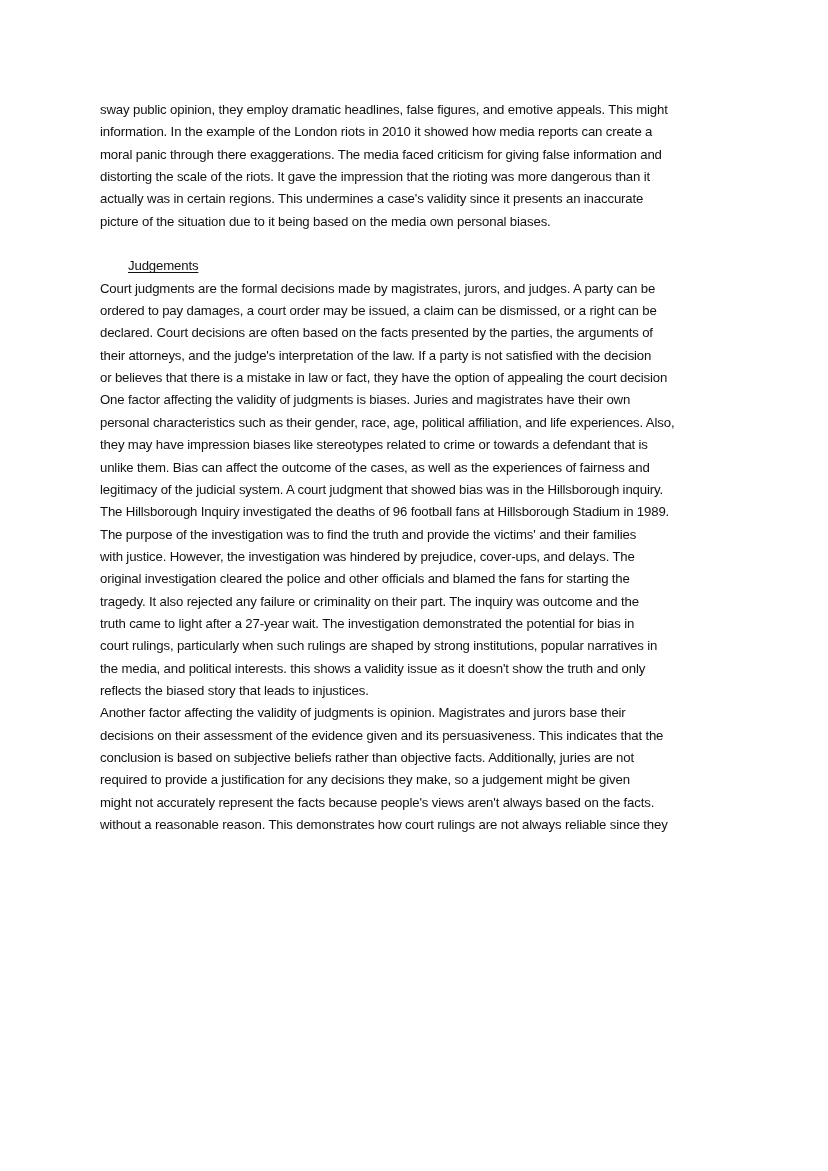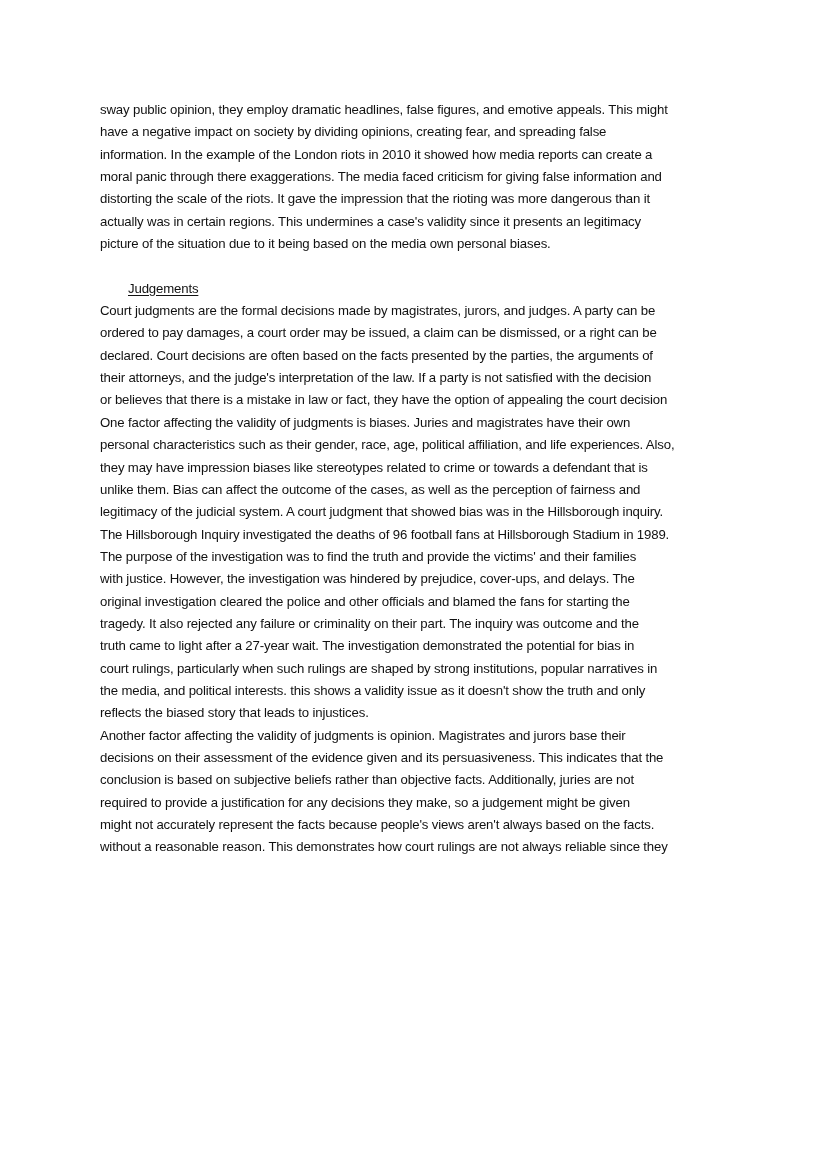--- a/index.html
+++ b/index.html
@@ -47,45 +47,44 @@
     }
   </style>
 </head>
 <body>
 
 <div class="page">
   <div class="content">
 
     <p class="para">
       <span class="line">sway public opinion, they employ dramatic headlines, false figures, and emotive appeals. This might</span>
-      <span class="line">have a negative impact on society by dividing opinions, creating fear, and spreading false</span>
       <span class="line">information. In the example of the London riots in 2010 it showed how media reports can create a</span>
       <span class="line">moral panic through there exaggerations. The media faced criticism for giving false information and</span>
       <span class="line">distorting the scale of the riots. It gave the impression that the rioting was more dangerous than it</span>
-      <span class="line">actually was in certain regions. This undermines a case's validity since it presents an legitimacy</span>
+      <span class="line">actually was in certain regions. This undermines a case's validity since it presents an inaccurate</span>
       <span class="line">picture of the situation due to it being based on the media own personal biases.</span>
     </p>
 
     <div class="blank"></div>
 
     <span class="heading">Judgements</span>
 
     <p class="para">
       <span class="line">Court judgments are the formal decisions made by magistrates, jurors, and judges. A party can be</span>
       <span class="line">ordered to pay damages, a court order may be issued, a claim can be dismissed, or a right can be</span>
       <span class="line">declared. Court decisions are often based on the facts presented by the parties, the arguments of</span>
       <span class="line">their attorneys, and the judge's interpretation of the law. If a party is not satisfied with the decision</span>
       <span class="line">or believes that there is a mistake in law or fact, they have the option of appealing the court decision</span>
     </p>
 
     <p class="para">
       <span class="line">One factor affecting the validity of judgments is biases. Juries and magistrates have their own</span>
       <span class="line">personal characteristics such as their gender, race, age, political affiliation, and life experiences. Also,</span>
       <span class="line">they may have impression biases like stereotypes related to crime or towards a defendant that is</span>
-      <span class="line">unlike them.  Bias can affect the outcome of the cases, as well as the perception of fairness and</span>
+      <span class="line">unlike them.  Bias can affect the outcome of the cases, as well as the experiences of fairness and</span>
       <span class="line">legitimacy of the judicial system. A court judgment that showed bias was in the Hillsborough inquiry.</span>
       <span class="line">The Hillsborough Inquiry investigated the deaths of 96 football fans at Hillsborough Stadium in 1989.</span>
       <span class="line">The purpose of the investigation was to find the truth and provide the victims' and their families</span>
       <span class="line">with justice. However, the investigation was hindered by prejudice, cover-ups, and delays. The</span>
       <span class="line">original investigation cleared the police and other officials and blamed the fans for starting the</span>
       <span class="line">tragedy. It also rejected any failure or criminality on their part. The inquiry was outcome and the</span>
       <span class="line">truth came to light after a 27-year wait. The investigation demonstrated the potential for bias in</span>
       <span class="line">court rulings, particularly when such rulings are shaped by strong institutions, popular narratives in</span>
       <span class="line">the media, and political interests.  this shows a validity issue as it doesn't show the truth and only</span>
       <span class="line">reflects the biased story that leads to injustices.</span>

